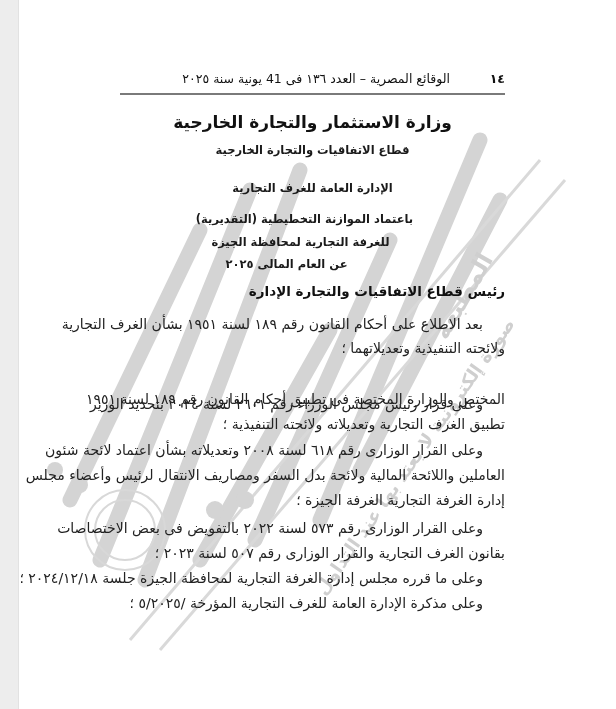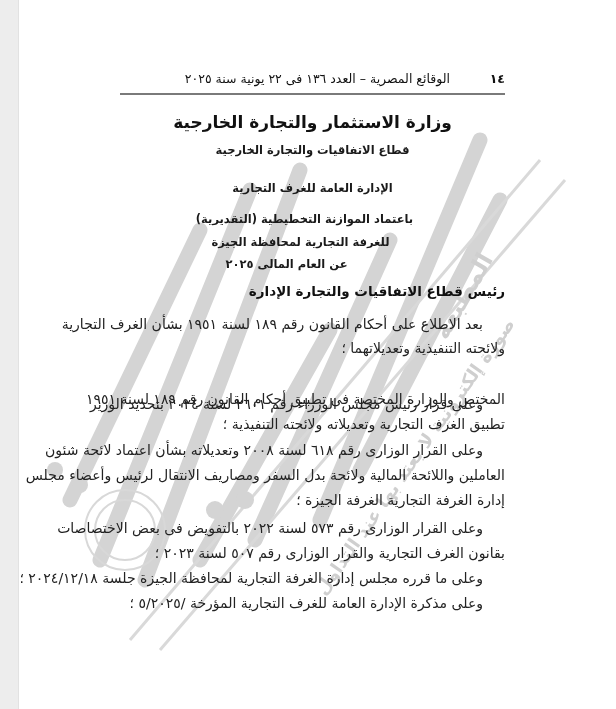--- a/index.html
+++ b/index.html
@@ -78,21 +78,21 @@
   <g transform="translate(470,300) rotate(-60)">
     <text class="wm-text" font-size="24" text-anchor="middle">المطبعة</text>
   </g>
   <g transform="translate(420,460) rotate(-55)">
     <text class="wm-text" font-size="18" text-anchor="middle">صورة إلكترونية لا يعتد بها عند التداول</text>
   </g>
 </svg>
 
 <div class="header">
   <span class="page-no">١٤</span>
-  <span class="gazette">الوقائع المصرية – العدد ١٣٦ فى ٢٢ يونية سنة ٢٠٢٥</span>
+  <span class="gazette">الوقائع المصرية – العدد ١٣٦ فى 41 يونية سنة ٢٠٢٥</span>
 </div>
 <div class="rule"></div>
 
 <div class="doc" style="top:0; height:507px;">
   <div class="center-line ministry">وزارة الاستثمار والتجارة الخارجية</div>
   <div class="center-line sub" style="top:143px;">قطاع الاتفاقيات والتجارة الخارجية</div>
   <div class="center-line sub" style="top:181px;">الإدارة العامة للغرف التجارية</div>
   <div class="center-line sub" style="top:212px; left:-8px;">باعتماد الموازنة التخطيطية (التقديرية)</div>
   <div class="center-line sub" style="top:235px; left:-12px;">للغرفة التجارية لمحافظة الجيزة</div>
   <div class="center-line sub" style="top:257px; left:-26px;">عن العام المالى ٢٠٢٥</div>

